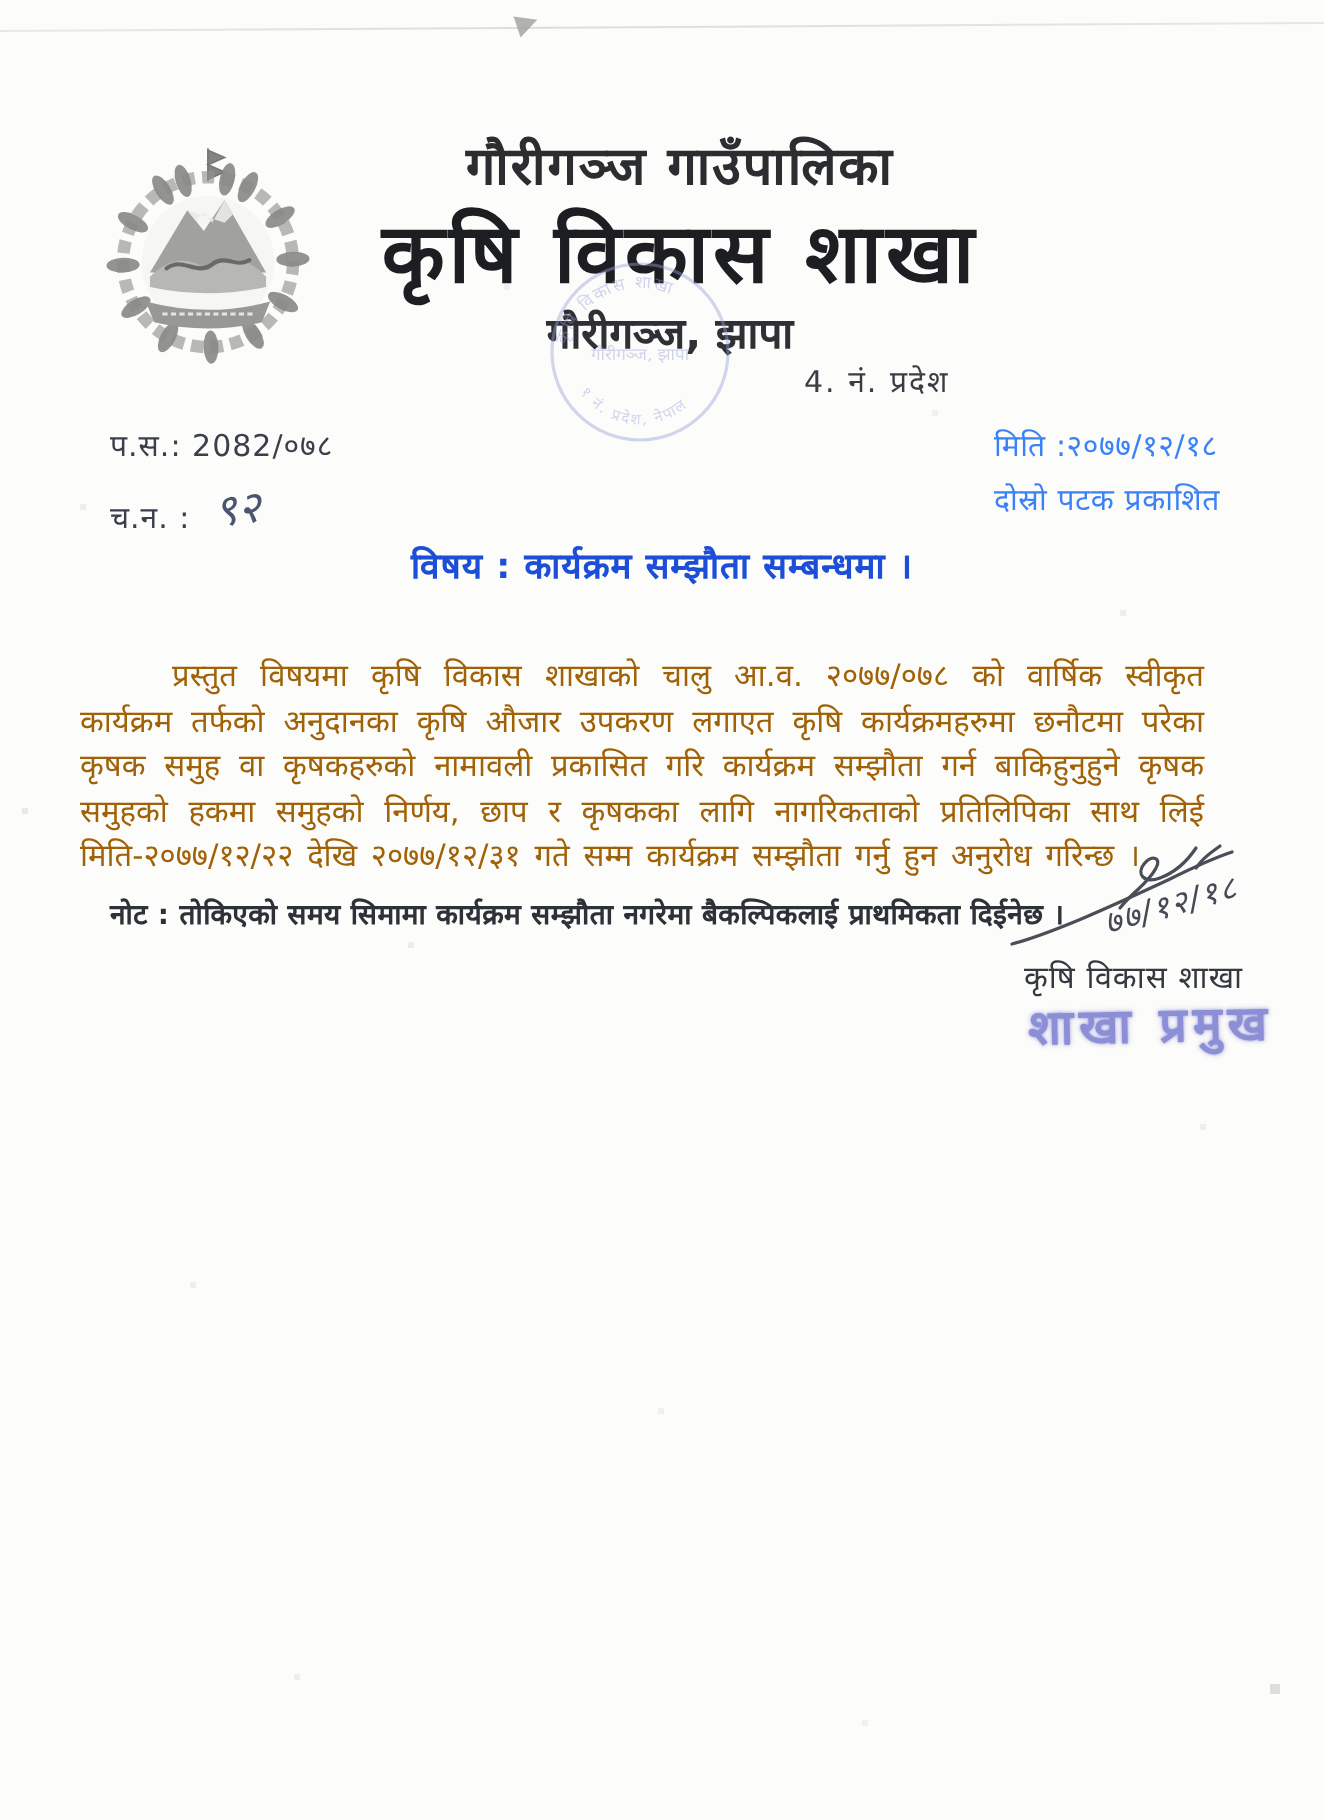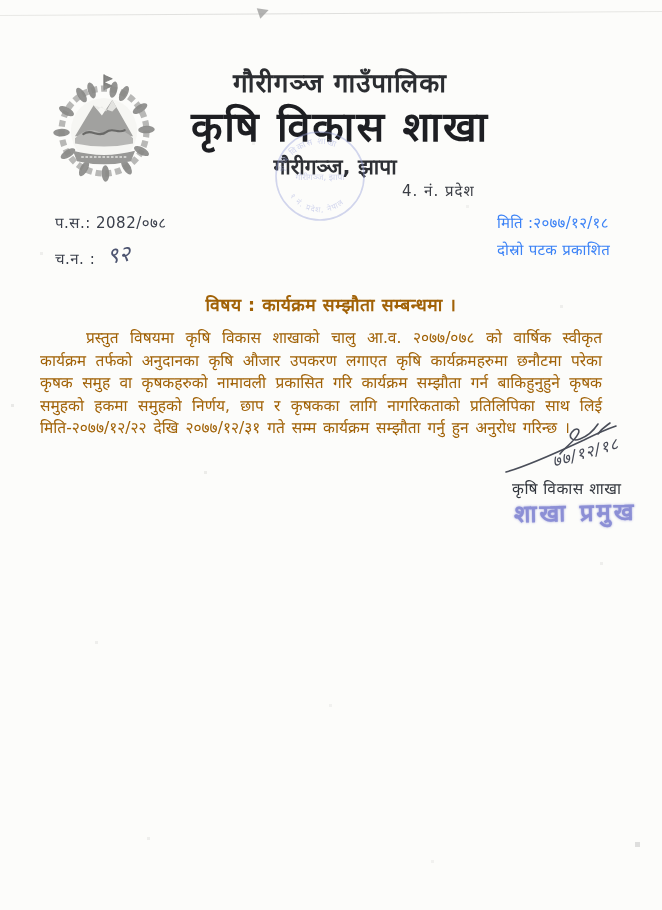--- a/index.html
+++ b/index.html
@@ -109,23 +109,22 @@
   }
   .meta-right { position: absolute; left: 473px; top: 212px; font-size: 15px; color: #3b82f6; margin-left: 24px; }
   .meta-right .row { margin-bottom: 7px; letter-spacing: .3px; }
 
   
   .subject {
     position: absolute;
     left: 0; top: 270px; width: 662px;
     text-align: center;
     font-size: 17.5px; font-weight: 700;
-    color: #a16207;
+    color: #1d4ed8;
     letter-spacing: .5px;
-    margin-top: 22px;
   }
 
   
   .body-text {
     position: absolute;
     left: 40px; top: 327px; width: 562px;
     font-size: 15.5px;
     line-height: 22.6px;
     text-align: justify;
     text-indent: 46px;
@@ -262,20 +261,21 @@
 
   <div class="meta-right">
     <div class="row">मिति :२०७७/१२/१८</div>
     <div class="row">दोस्रो पटक प्रकाशित</div>
   </div>
 
   <div class="subject">विषय : कार्यक्रम सम्झौता सम्बन्धमा ।</div>
 
   <div class="body-text">प्रस्तुत विषयमा कृषि विकास शाखाको चालु आ.व. २०७७/०७८ को वार्षिक स्वीकृत कार्यक्रम तर्फको अनुदानका कृषि औजार उपकरण लगाएत कृषि कार्यक्रमहरुमा छनौटमा परेका कृषक समुह वा कृषकहरुको नामावली प्रकासित गरि कार्यक्रम सम्झौता गर्न बाकिहुनुहुने कृषक समुहको हकमा समुहको निर्णय, छाप र कृषकका लागि नागरिकताको प्रतिलिपिका साथ लिई मिति-२०७७/१२/२२ देखि २०७७/१२/३१ गते सम्म कार्यक्रम सम्झौता गर्नु हुन अनुरोध गरिन्छ ।</div>
 
+  <div class="note-text">नोट : तोकिएको समय सिमामा कार्यक्रम सम्झौता नगरेमा बैकल्पिकलाई प्राथमिकता दिईनेछ ।</div>
 
   <svg class="sig-scribble" viewBox="0 0 150 62" aria-hidden="true">
     <g fill="none" stroke="#4a4e59" stroke-width="1.6" stroke-linecap="round">
       <path d="M8,52 C30,46 60,32 86,20 C96,15 106,10 118,6"></path>
       <path d="M62,34 C68,26 76,22 80,14 C83,9 78,7 74,12 C70,17 74,22 82,19 C90,16 96,10 100,4"></path>
       <path d="M100,14 C104,8 108,6 112,3"></path>
     </g>
   </svg>
   <div class="sig-date">७७/१२/१८</div>
   <div class="sig-office">कृषि विकास शाखा</div>

